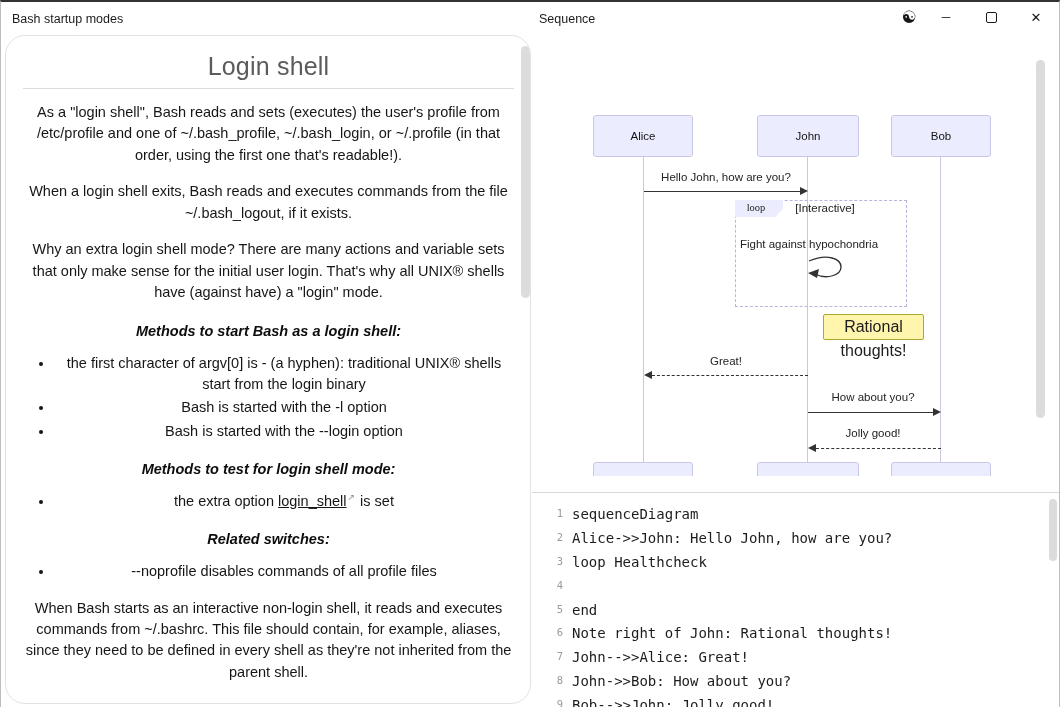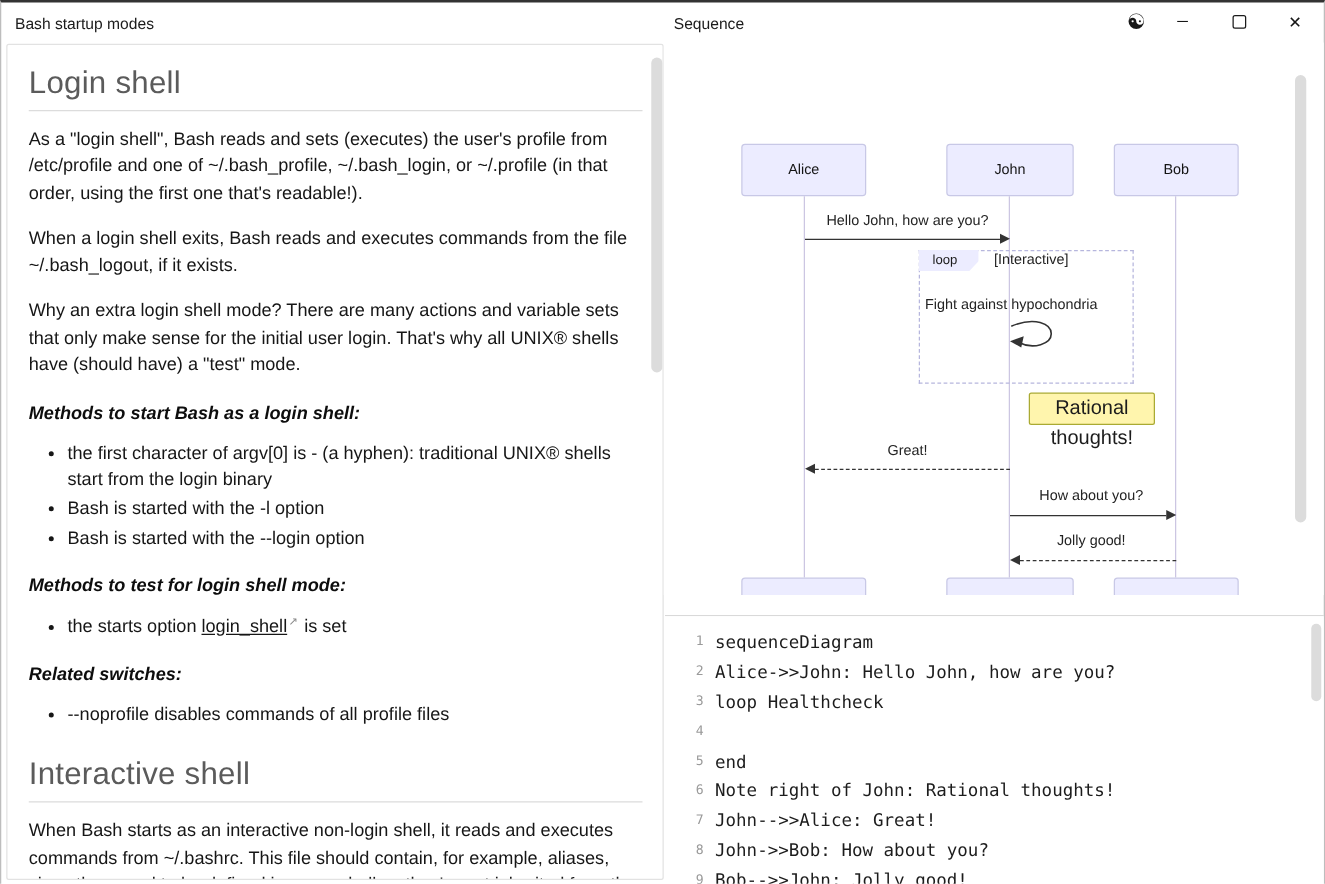--- a/index.html
+++ b/index.html
@@ -20,21 +20,21 @@
   .tb-btn.max   { left:975px; width:30px; }
   .tb-btn.close { left:1020px; width:30px; font-size:13px; }
   .max-square { display:block; width:11px; height:11px; border:1.4px solid #1b1b1b; border-radius:2px; }
   
   .scroll-thumb { position:absolute; background:#dcdcdc; border-radius:5px; }
   .doc-scroll  { left:515px; top:10px; width:9px; height:252px; }
   .dg-scroll   { left:1035px; top:58px; width:9px; height:358px; }
   .code-scroll { left:517px; top:6px; width:8px; height:62px; }
   
   .doc-pane { position:absolute; left:4px; top:33px; width:526px; height:669px;
-              border:1px solid #e2e2e2; border-radius:2px; background:#fff; overflow:hidden; }
+              border:1px solid #e2e2e2; border-radius:20px; background:#fff; overflow:hidden;text-align:center; }
   .doc-content { padding:6px 16px 0 17px; }
   .doc-content h1 { font-size:25px; font-weight:300; color:#5b5b5b; letter-spacing:.2px;
                     border-bottom:1px solid #dcdcdc; padding-bottom:7px; margin:10px 0 13px; }
   .doc-content h1.second { margin-top:22px; }
   .doc-content p { font-size:14.5px; line-height:1.48; margin-bottom:15px; }
   .doc-content h4 { font-size:14.5px; font-weight:bold; font-style:italic; color:#0d0d0d; margin:19px 0 14px; }
   .doc-content ul { padding-left:31px; margin-bottom:15px; }
   .doc-content li { font-size:14.5px; line-height:1.47; margin-bottom:2px; }
   .wikilink { color:#161616; text-decoration:underline; cursor:pointer; }
   .extlink { font-size:9px; color:#8a8a8a; vertical-align:super; margin:0 1px 0 1px; }
@@ -43,21 +43,21 @@
   .actor { position:absolute; height:42px; background:#ECECFF; border:1px solid #c8c8e6; border-radius:3px;
            font-size:11.5px; color:#141414; text-align:center; line-height:40px; }
   .actor.bottom { top:428px; }
   .lifeline { position:absolute; top:123px; width:1px; height:305px; background:#ccc6e2; }
   .msg { position:absolute; transform:translateX(-50%); white-space:nowrap; font-size:11.5px; color:#232323; }
   .aline { position:absolute; height:0; border-top:1px solid #333; }
   .aline.dashed { border-top-style:dashed; }
   .ahead { position:absolute; width:0; height:0; border-top:4px solid transparent; border-bottom:4px solid transparent; }
   .ahead.r { border-left:8px solid #333; }
   .ahead.l { border-right:8px solid #333; }
-  .loop-box { position:absolute; left:204px; top:166px; width:172px; height:107px; border:1px dashed #b6b6dd; }
+  .loop-box { position:absolute; left:204px; top:166px; width:172px; height:107px; border:1px dashed #b6b6dd;font-family:Liberation Serif, serif; }
   .loop-label { position:absolute; left:-1px; top:-1px; width:48px; height:17px; background:#ECECFF;
                 clip-path:polygon(0 0,100% 0,100% 52%,84% 100%,0 100%);
                 font-size:10.5px; color:#1c1c1c; text-align:center; line-height:16px; padding-right:6px; }
   .note { position:absolute; left:292px; top:280px; width:101px; height:26px; background:#FFF5AD;
           border:1px solid #AAAA33; border-radius:2px; font-size:16px; color:#1c1c1c; text-align:center; line-height:24px; }
   .selfarrow { position:absolute; left:277px; top:221px; }
   .pane-divider { position:absolute; left:531px; top:490px; width:529px; height:1px; background:#d9d9d9; }
   
   .code-pane { position:absolute; left:531px; top:491px; width:529px; height:216px; background:#fff;
                padding:13px 0 0 8px; overflow:hidden; }
@@ -83,36 +83,35 @@
   </button>
 <button class="tb-btn close">
     <span>✕</span>
   </button>
 
 <div class="doc-pane">
   <div class="doc-content">
     <h1>Login shell</h1>
     <p>As a "login shell", Bash reads and sets (executes) the user's profile from /etc/profile and one of ~/.bash_profile, ~/.bash_login, or ~/.profile (in that order, using the first one that's readable!).</p>
     <p>When a login shell exits, Bash reads and executes commands from the file ~/.bash_logout, if it exists.</p>
-    <p>Why an extra login shell mode? There are many actions and variable sets that only make sense for the initial user login. That's why all UNIX® shells have (should have) a "test" mode.</p>
+    <p>Why an extra login shell mode? There are many actions and variable sets that only make sense for the initial user login. That's why all UNIX® shells have (against have) a "login" mode.</p>
     <h4>Methods to start Bash as a login shell:</h4>
     <ul>
       <li>the first character of argv[0] is - (a hyphen): traditional UNIX® shells start from the login binary</li>
       <li>Bash is started with the -l option</li>
       <li>Bash is started with the --login option</li>
     </ul>
     <h4>Methods to test for login shell mode:</h4>
     <ul>
-      <li><span>the starts option </span><a class="wikilink">login_shell</a><span class="extlink">↗</span><span> is set</span></li>
+      <li><span>the extra option </span><a class="wikilink">login_shell</a><span class="extlink">↗</span><span> is set</span></li>
     </ul>
     <h4>Related switches:</h4>
     <ul>
       <li>--noprofile disables commands of all profile files</li>
     </ul>
-    <h1 class="second">Interactive shell</h1>
     <p>When Bash starts as an interactive non-login shell, it reads and executes commands from ~/.bashrc. This file should contain, for example, aliases, since they need to be defined in every shell as they're not inherited from the parent shell.</p>
   </div>
   <div class="scroll-thumb doc-scroll"></div>
 </div>
 
 <div class="diagram-pane">
   <div class="lifeline" style="left:112px;"></div>
   <div class="lifeline" style="left:276px;"></div>
   <div class="lifeline" style="left:409px;"></div>
 

